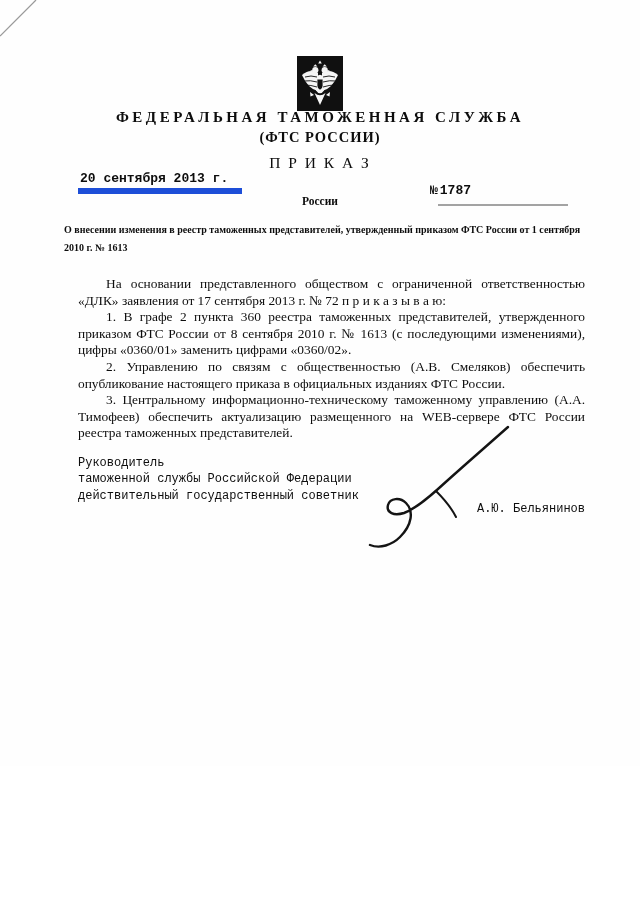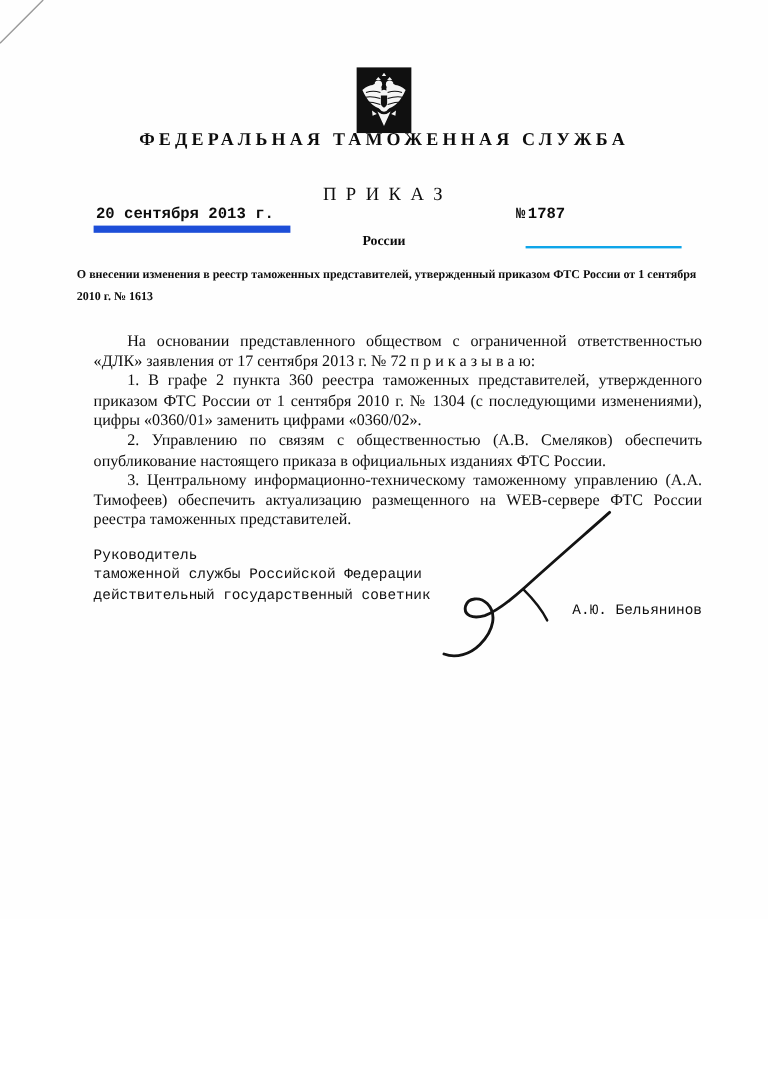--- a/index.html
+++ b/index.html
@@ -47,23 +47,24 @@
   }
   .date-field {
     position: absolute; left: 78px; top: 0;
     border-bottom: 6px solid #1d4ed8;
     padding: 0 14px 2px 2px;
     white-space: nowrap;
   }
   .num-field { position: absolute; left: 430px; top: 0; white-space: nowrap; }
   .num-value {
     display: inline-block;
-    border-bottom: 2px solid #0ea5e9;
-    padding: 0 0 19px 2px;
+    border-bottom: 2px solid #a3a3a3;
+    padding: 0 0 6px 2px;
     min-width: 128px;
+    margin-top: 12px;
   }
   .city {
     position: absolute; top: 195px; left: 0; width: 100%;
     text-align: center; font-size: 11.5px; font-weight: bold;
   }
   .title {
     position: absolute; top: 221px; left: 64px; right: 56px;
     text-align: left; font-weight: bold;
     font-size: 10px; line-height: 17.5px;
   }
@@ -119,34 +120,35 @@
       <path d="M33 36 L29 39 L32.5 40.5 Z"></path>
     </g>
 
     <path d="M20.4 23.5 h5.2 v6.2 q0 3 -2.6 4.1 q-2.6 -1.1 -2.6 -4.1 Z" fill="#101010"></path>
 
     <path d="M8 21 Q14 19 20 21 M7.5 25 Q13 24 20 26 M8.5 29 Q13.5 29 20 31" stroke="#101010" stroke-width="0.9" fill="none"></path>
     <path d="M38 21 Q32 19 26 21 M38.5 25 Q33 24 26 26 M37.5 29 Q32.5 29 26 31" stroke="#101010" stroke-width="0.9" fill="none"></path>
   </svg>
 
   <div class="org-name">ФЕДЕРАЛЬНАЯ ТАМОЖЕННАЯ СЛУЖБА</div>
+  <div class="org-short">(ФТС РОССИИ)</div>
   <div class="doc-type">П Р И К А З</div>
 
   <div class="date-row">
     <span class="date-field">20 сентября 2013 г.</span>
     <span class="num-field"><span>№</span><span class="num-value">1787</span></span>
   </div>
 
   <div class="city">России</div>
 
   <div class="title">О внесении изменения в реестр таможенных представителей, утвержденный приказом ФТС России от 1 сентября 2010 г. № 1613</div>
 
   <div class="body-text">
     <p>На основании представленного обществом с ограниченной ответственностью «ДЛК» заявления от 17 сентября 2013 г. № 72 п р и к а з ы в а ю:</p>
-    <p>1. В графе 2 пункта 360 реестра таможенных представителей, утвержденного приказом ФТС России от 1 сентября 2010 г. № 1304 (с последующими изменениями), цифры «0360/01» заменить цифрами «0360/02».</p>
+    <p>1. В графе 2 пункта 360 реестра таможенных представителей, утвержденного приказом ФТС России от 8 сентября 2010 г. № 1613 (с последующими изменениями), цифры «0360/01» заменить цифрами «0360/02».</p>
     <p>2. Управлению по связям с общественностью (А.В. Смеляков) обеспечить опубликование настоящего приказа в официальных изданиях ФТС России.</p>
     <p>3. Центральному информационно-техническому таможенному управлению (А.А. Тимофеев) обеспечить актуализацию размещенного на WEB-сервере ФТС России реестра таможенных представителей.</p>
   </div>
 
   <div class="sig-block">
     <div class="sig-line">Руководитель</div>
     <div class="sig-line">таможенной службы Российской Федерации</div>
     <div class="sig-line">действительный государственный советник</div>
     <div class="sig-name">А.Ю. Бельянинов</div>
 

